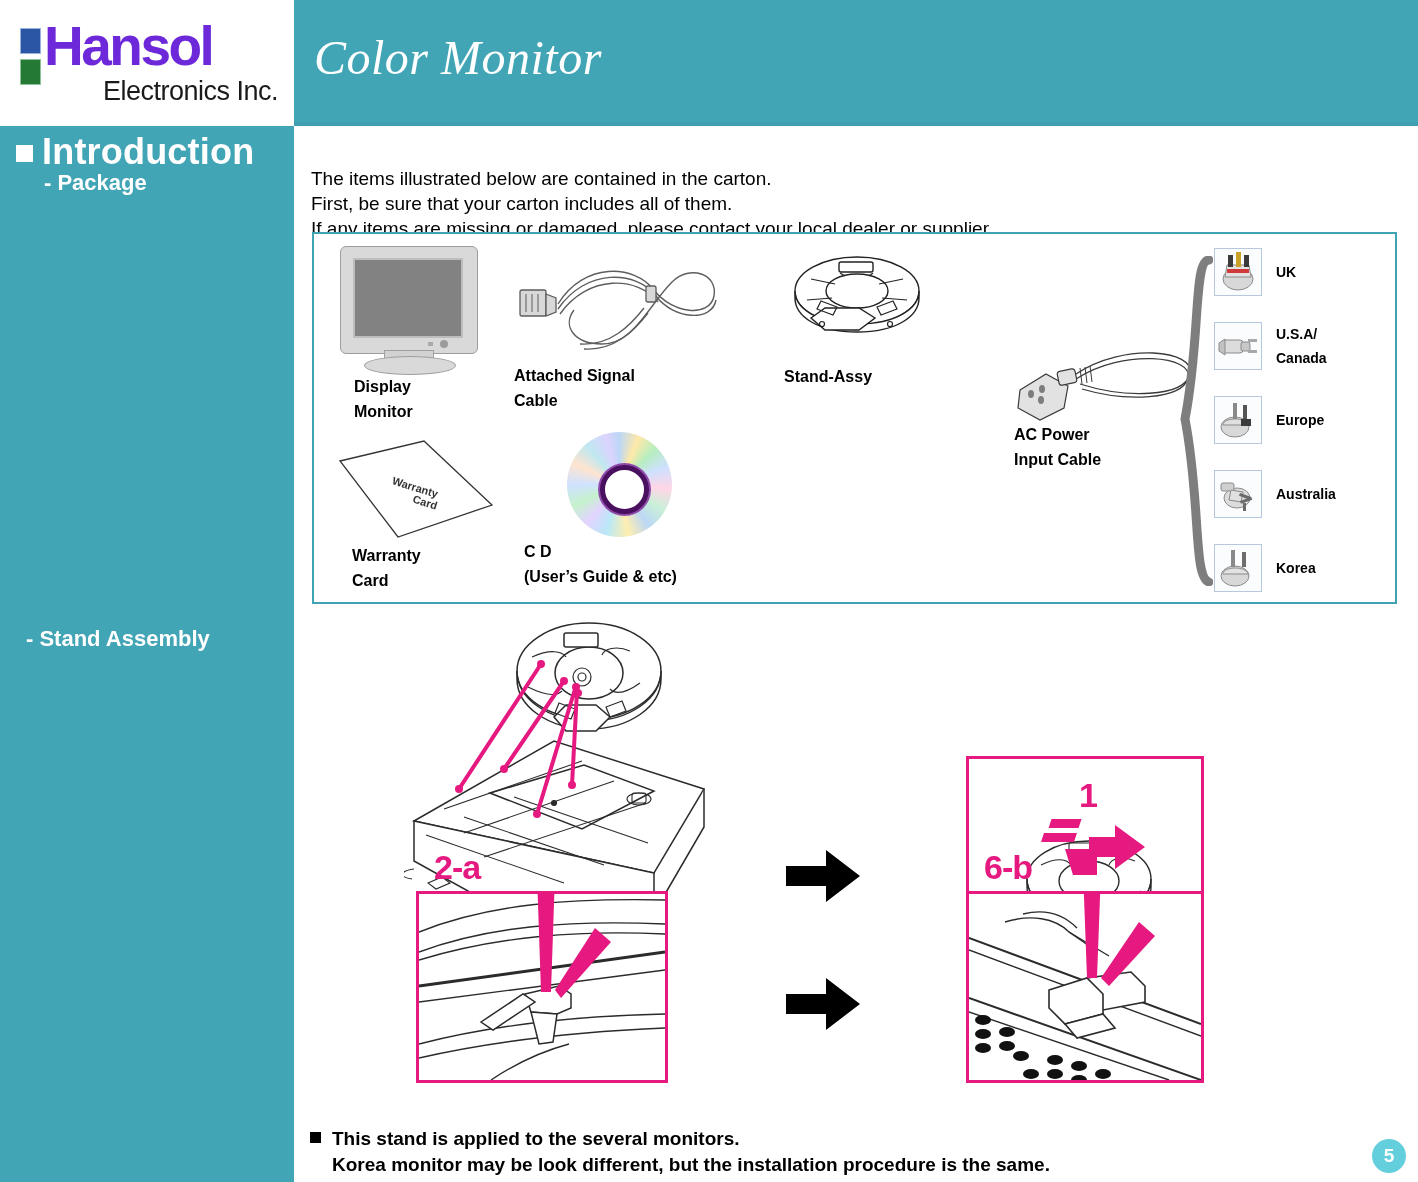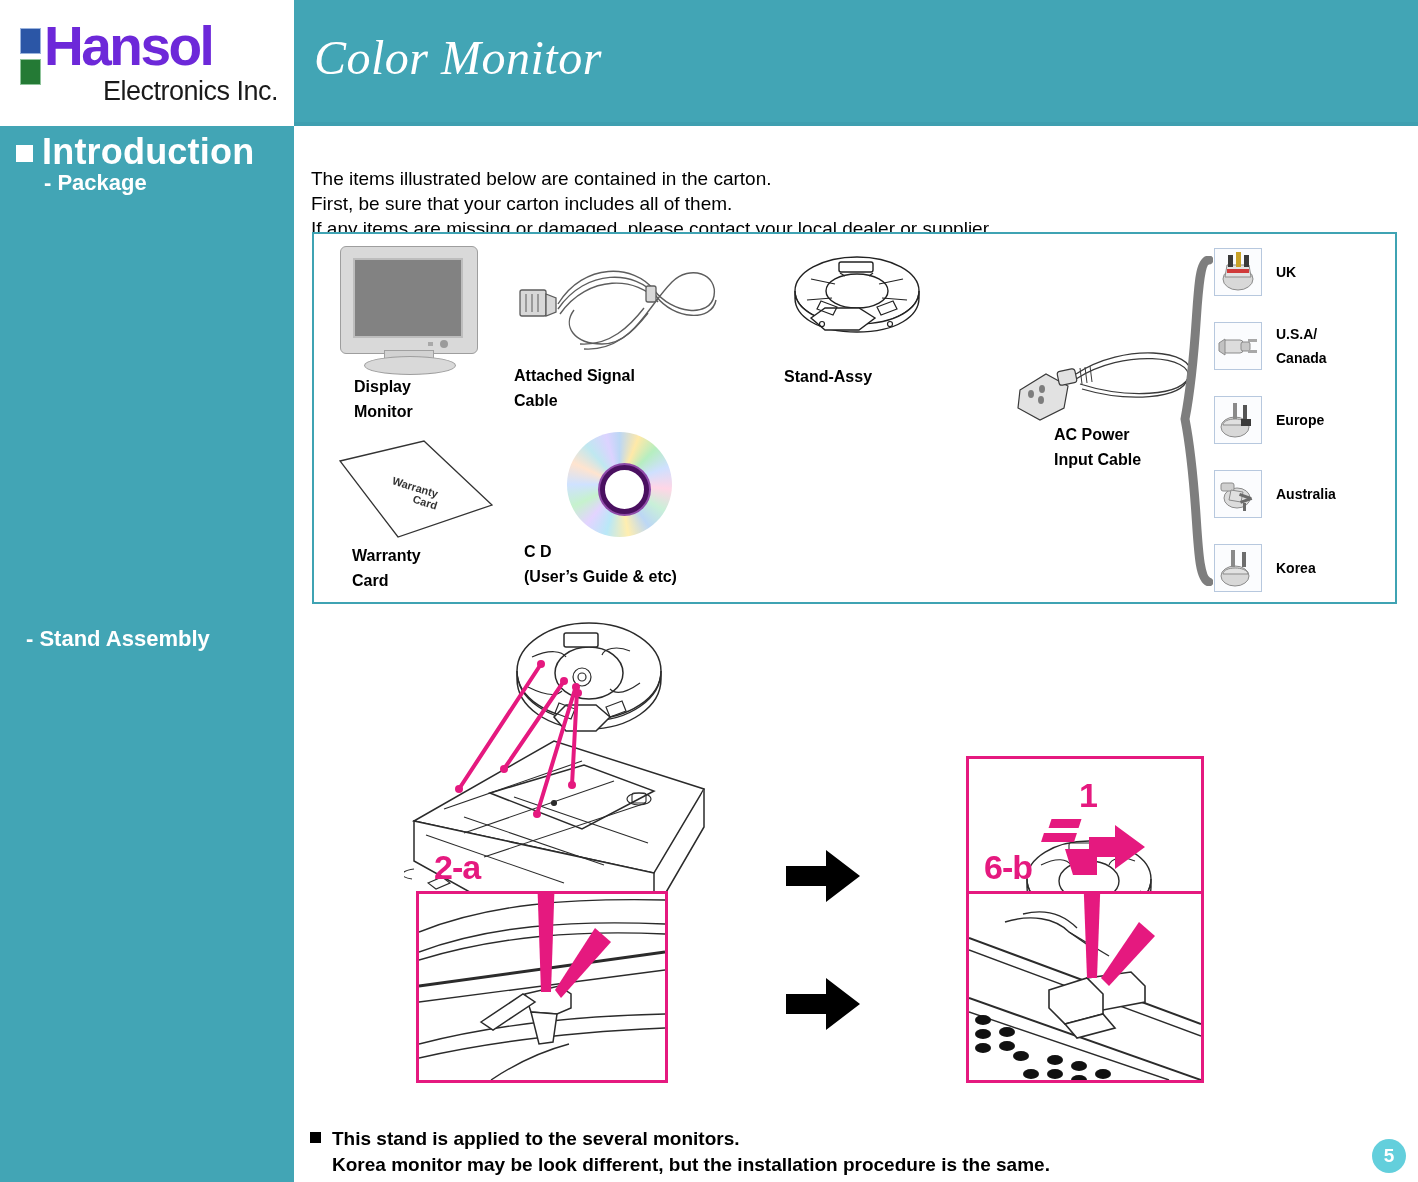--- a/index.html
+++ b/index.html
@@ -410,21 +410,21 @@
           <ellipse cx="27" cy="56" rx="3" ry="4"></ellipse>
           <ellipse cx="28" cy="45" rx="3" ry="4"></ellipse>
         </g>
         <g fill="none" stroke="#3a3a3a" stroke-width="1">
           <line x1="66" y1="24" x2="68" y2="40"></line>
           <line x1="71" y1="23" x2="73" y2="39"></line>
           <line x1="76" y1="22" x2="78" y2="38"></line>
         </g>
       </svg>
     </div>
-    <div class="item-caption" style="left:700px; top:188px;margin-left:40px;">AC Power
+    <div class="item-caption" style="left:700px; top:188px;">AC Power
 Input  Cable</div>
 
     <div id="brace">
       <svg width="34" height="330" viewBox="0 0 34 330">
         <path d="M30 4 C14 4, 22 80, 6 163 C22 246, 14 322, 30 326" fill="none" stroke="#7e7e7e" stroke-width="9" stroke-linecap="round"></path>
       </svg>
     </div>
 
     <div class="plug-row" style="top:14px;">
       <div class="plug-thumb">

